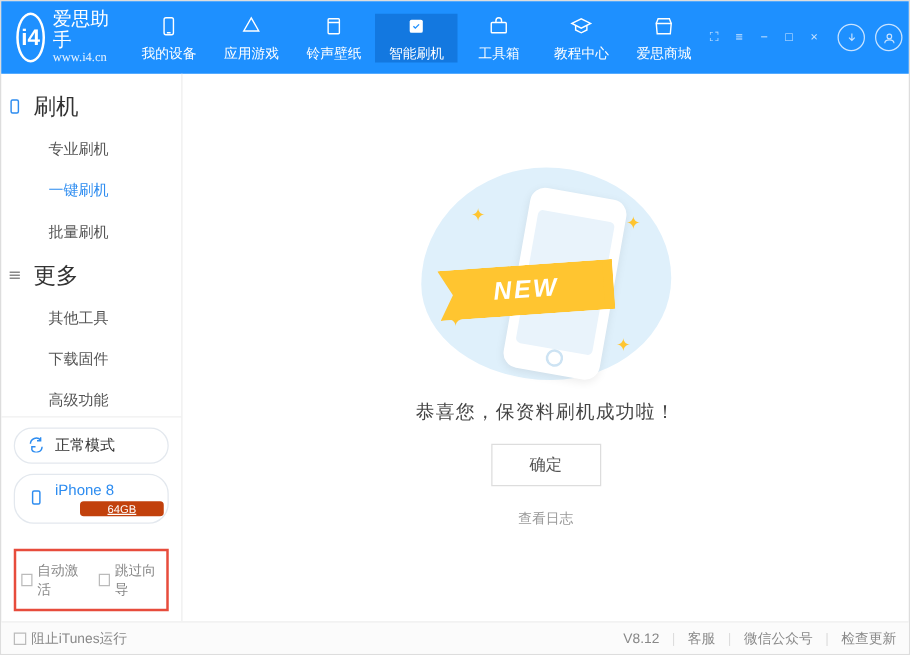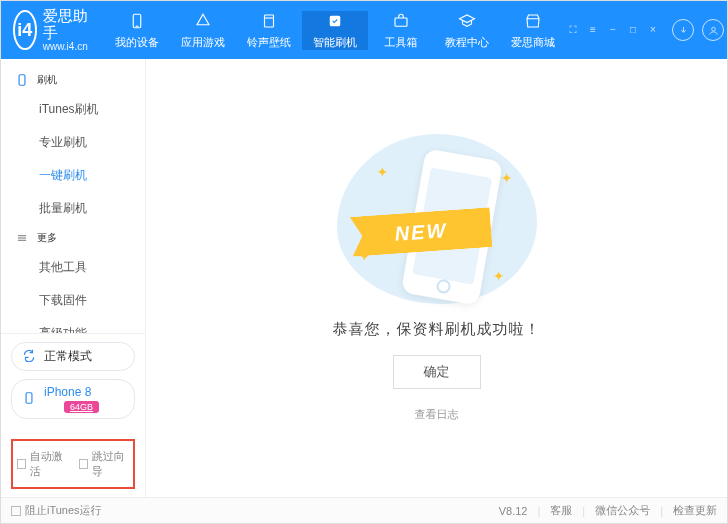--- a/index.html
+++ b/index.html
@@ -3,48 +3,48 @@
 <meta charset="utf-8">
 <style>
   * { box-sizing: border-box; margin: 0; padding: 0; }
   body { font-family: "Microsoft YaHei", Arial, sans-serif; background: #f5f5f5; }
   .window { width: 728px; height: 524px; background: #fff; display: flex; flex-direction: column; border: 1px solid #ddd; }
   .titlebar { height: 58px; background: #1e90ff; display: flex; align-items: center; color: #fff; }
   .brand { display: flex; align-items: center; padding: 0 12px; width: 145px; }
   .brand-logo { width: 28px; height: 40px; border-radius: 50%; border: 2px solid #fff; display: flex; align-items: center; justify-content: center; font-weight: bold; font-size: 18px; margin-right: 6px; color:#fff; }
   .brand-text { display: flex; flex-direction: column; line-height: 1.1; }
   .brand-text .bn { font-size: 15px; font-weight: 500; }
-  .brand-text .bu { font-size: 10px; opacity: .9; }
+  .brand-text .bu { font-size: 10px; opacity: .9; font-family: Liberation Serif, serif; }
   .tabs { display: flex; height: 100%; align-items: center; }
   .tab { width: 66px; display: flex; flex-direction: column; align-items: center; justify-content: center; font-size: 11px; color:#fff; cursor:pointer; gap:4px; }
   .tab.active { background: #1378e0; }
   .tab .ticon { width: 20px; height: 20px; display:flex; align-items:center; justify-content:center; }
   .tab .ticon svg { width:18px; height:18px; stroke:#fff; fill:none; stroke-width:1.5; }
   .titlebar-right { margin-left: auto; display: flex; align-items: center; gap: 6px; padding-right: 8px; color:#c9e3ff; }
   .win-btns { display:flex; gap:6px; font-size:10px; }
   .win-btns span { width:14px; text-align:center; cursor:pointer; }
   .circ-btns { display:flex; gap:8px; margin-left:6px; }
   .circ { width:22px; height:22px; border:1.5px solid #c9e3ff; border-radius:50%; display:flex; align-items:center; justify-content:center; cursor:pointer; }
   .circ svg { width:11px; height:11px; stroke:#c9e3ff; fill:none; stroke-width:2; }
 
   .body { flex:1; display:flex; min-height:0; }
   .sidebar { width:145px; border-right:1px solid #eee; display:flex; flex-direction:column; }
   .side-scroll { flex:1; overflow:auto; padding-top:8px; }
-  .sec-head { display:flex; align-items:center; padding:6px 14px; font-size:10px; color:#333; gap:8px; }
+  .sec-head { display:flex; align-items:center; padding:6px 4px; font-size:18px; color:#333; gap:8px; }
   .sec-head .shicon { color:#2d8cf0; display:flex; }
   .sec-head .shicon svg { width:14px; height:14px; }
   .side-item { padding:8px 14px 8px 38px; font-size:12px; color:#555; cursor:pointer; }
   .side-item.active { color:#2d8cf0; }
   .side-bottom { padding:8px 10px; border-top:1px solid #f0f0f0; }
   .chip { border:1px solid #e3e8ee; border-radius:16px; padding:5px 10px; display:flex; align-items:center; gap:8px; margin-bottom:8px; background:#fff; font-size:12px; color:#333; cursor:pointer; }
   .chip .cicon svg { width:14px; height:14px; }
   .chip.status .cicon svg { stroke:#2d8cf0; fill:none; stroke-width:2; }
   .chip.device { color:#2d8cf0; }
   .chip.device .cicon svg { stroke:#2d8cf0; fill:none; stroke-width:2; }
-  .cap-badge { display:inline-block; background:#ec4899; color:#fff; font-size:9px; padding:1px 6px; border-radius:3px; margin-left:20px; margin-top:2px;text-decoration:underline; }
+  .cap-badge { display:inline-block; background:#c2410c; color:#fff; font-size:9px; padding:1px 22px; border-radius:3px; margin-left:20px; margin-top:2px;text-decoration:underline; }
   .check-row { display:flex; gap:12px; padding:8px 4px;margin-top:20px; }
   .check-row.highlight { border:2px solid #e74c3c; }
   .chk { display:flex; align-items:center; gap:4px; font-size:11px; color:#888; cursor:pointer; }
   .chk .box { width:10px; height:10px; border:1px solid #bbb; }
 
   .main { flex:1; display:flex; flex-direction:column; align-items:center; justify-content:center; position:relative; }
   .illus { width:200px; height:170px; position:relative; margin-bottom:16px; }
   .blob { position:absolute; inset:0; border-radius:50% 50% 48% 52% / 55% 52% 48% 45%; background:#dff0fb; }
   .phone { position:absolute; left:76px; top:20px; width:78px; height:146px; background:#fff; border-radius:12px; transform:rotate(10deg); box-shadow:0 2px 8px rgba(0,0,0,.08); }
   .phone:before { content:""; position:absolute; left:8px; right:8px; top:18px; bottom:20px; background:#e9f3fb; border-radius:4px; }
@@ -167,21 +167,20 @@
     <div class="sidebar">
       <div class="side-scroll">
         <div class="sec-head">
           <span class="shicon">
               <svg viewBox="0 0 24 24" fill="none" stroke="#2d8cf0" stroke-width="2">
                 <rect x="7" y="3" width="10" height="18" rx="2"></rect>
               </svg>
             </span>
           <span>刷机</span>
         </div>
-        <div class="side-item">iTunes刷机</div>
         <div class="side-item">专业刷机</div>
         <div class="side-item active">一键刷机</div>
         <div class="side-item">批量刷机</div>
         <div class="sec-head">
           <span class="shicon">
               <svg viewBox="0 0 24 24" fill="none" stroke="#888" stroke-width="2">
                 <line x1="5" y1="8" x2="19" y2="8"></line>
                 <line x1="5" y1="12" x2="19" y2="12"></line>
                 <line x1="5" y1="16" x2="19" y2="16"></line>
               </svg>

